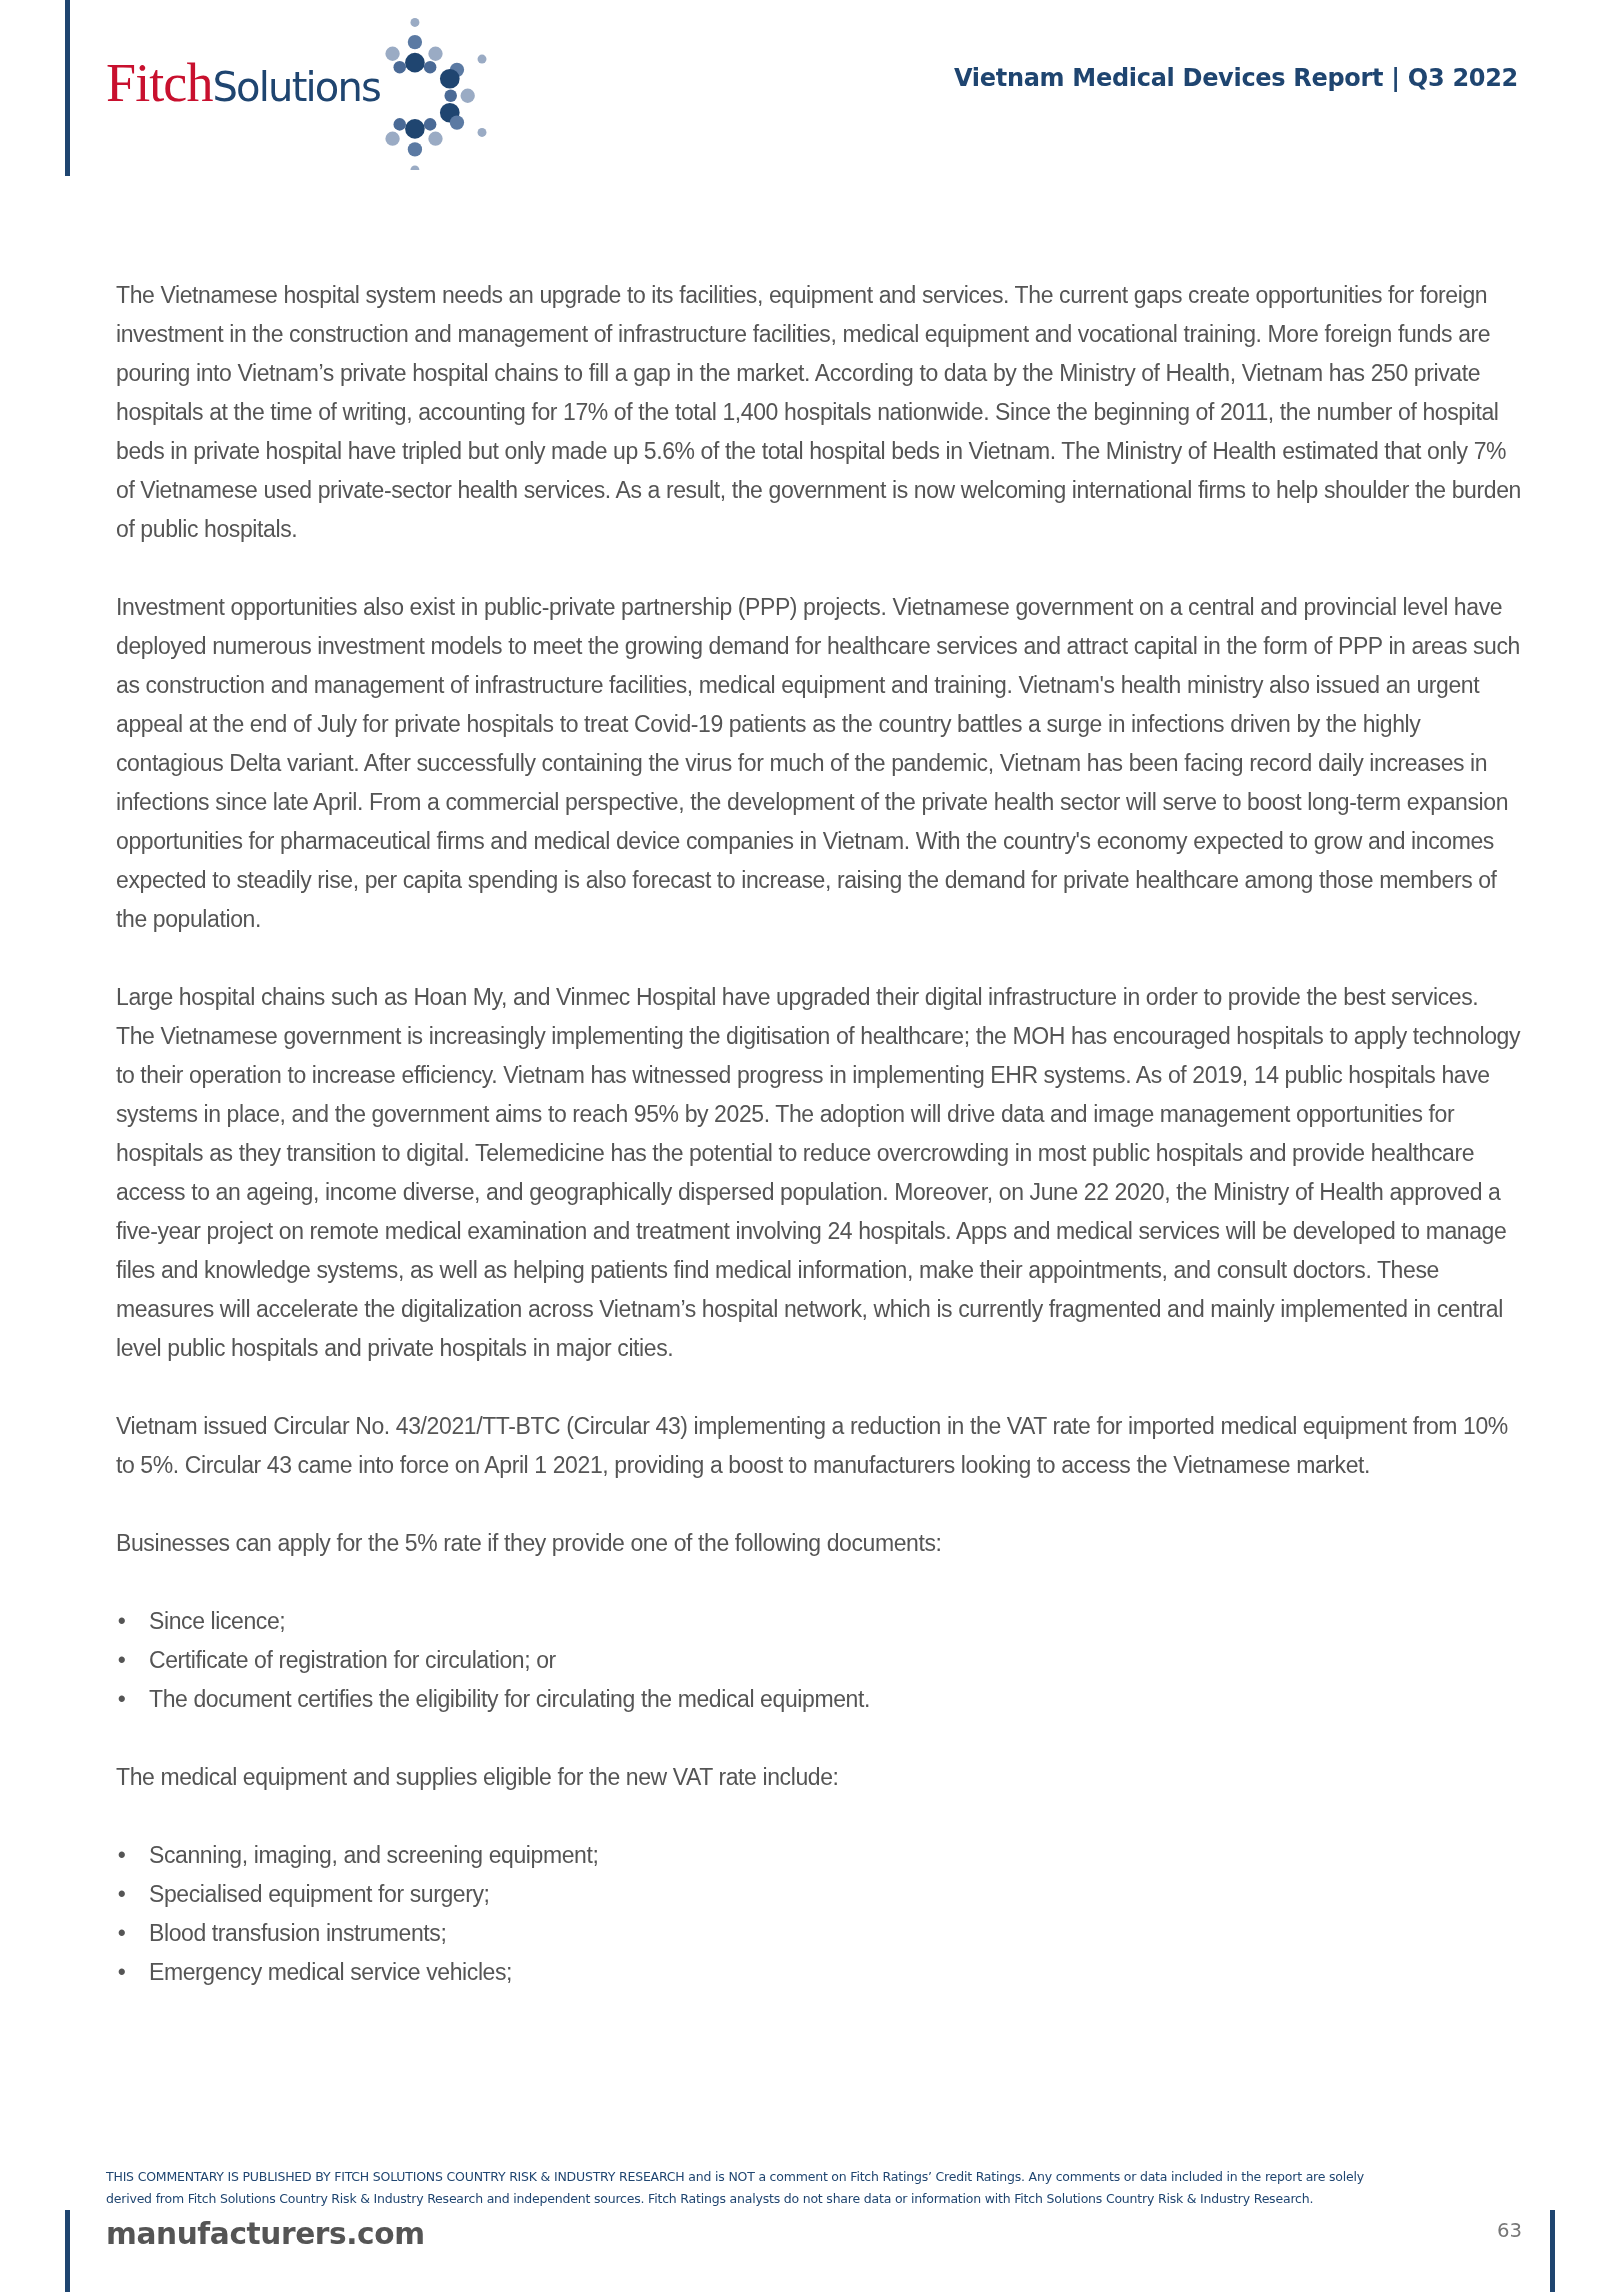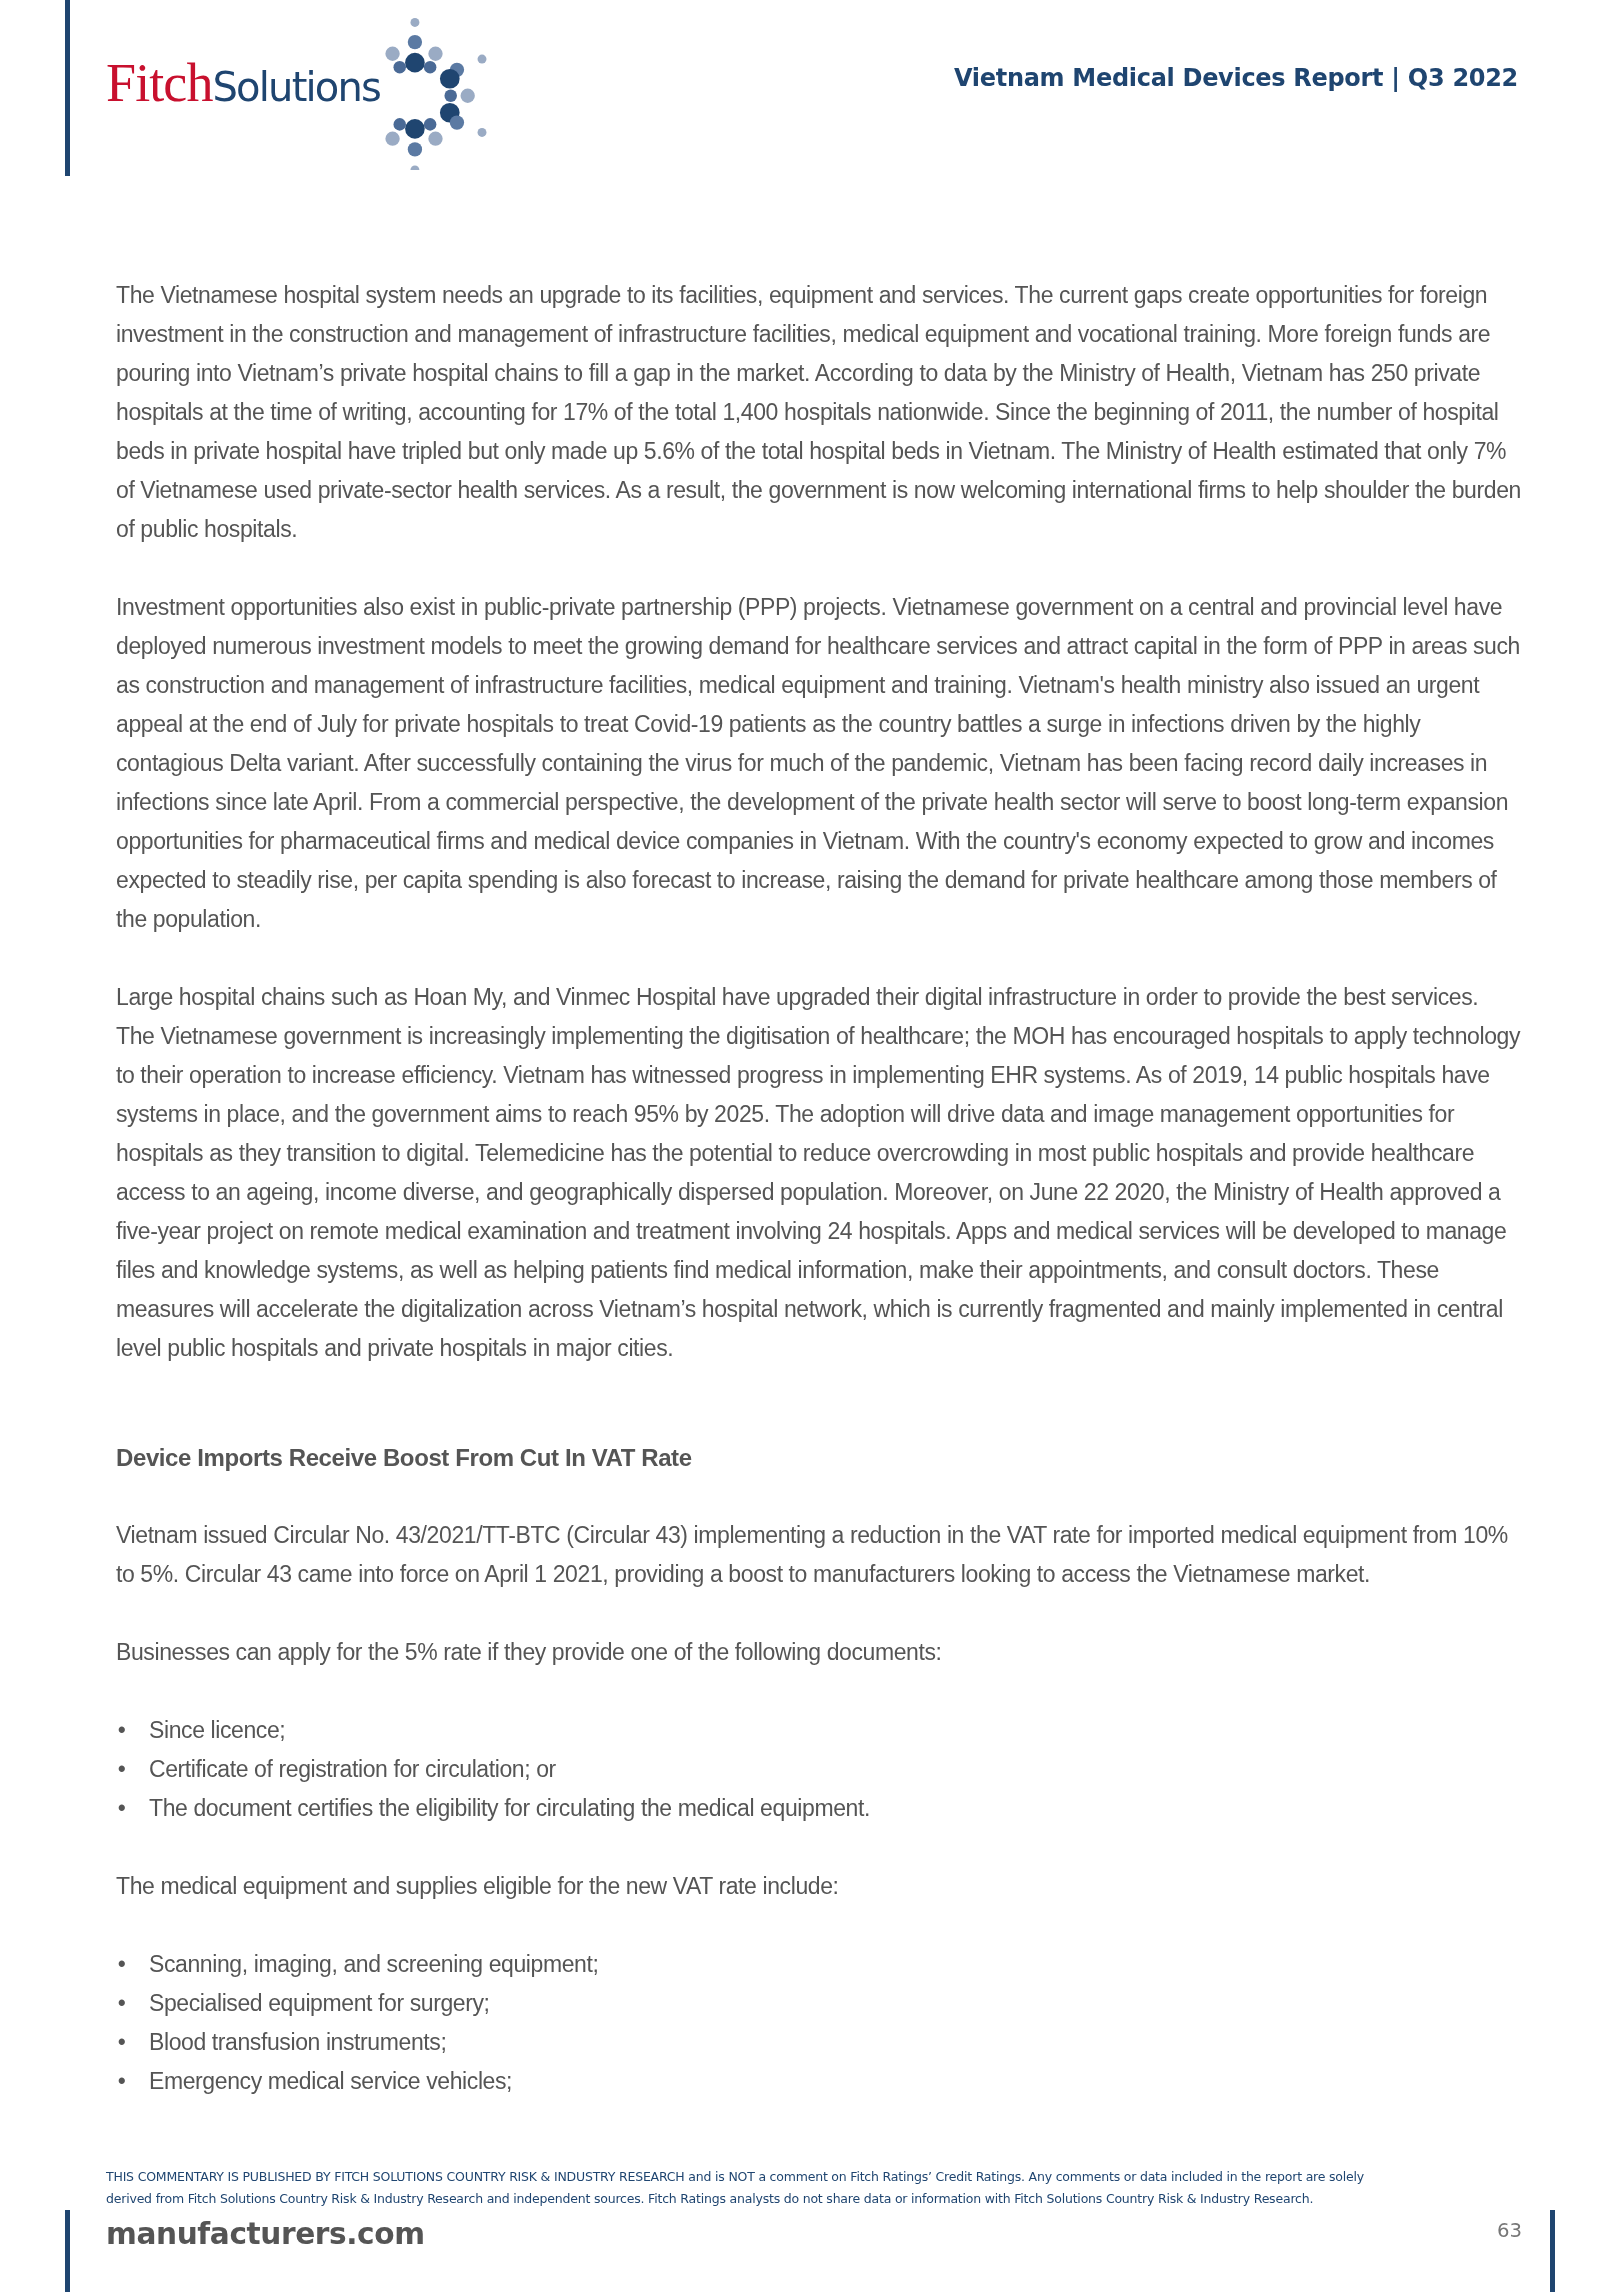--- a/index.html
+++ b/index.html
@@ -65,21 +65,20 @@
   </svg>
 </div>
 
 <div class="header-title">Vietnam Medical Devices Report | Q3 2022</div>
 
 <div class="content">
   <p>The Vietnamese hospital system needs an upgrade to its facilities, equipment and services. The current gaps create opportunities for foreign investment in the construction and management of infrastructure facilities, medical equipment and vocational training. More foreign funds are pouring into Vietnam’s private hospital chains to fill a gap in the market. According to data by the Ministry of Health, Vietnam has 250 private hospitals at the time of writing, accounting for 17% of the total 1,400 hospitals nationwide. Since the beginning of 2011, the number of hospital beds in private hospital have tripled but only made up 5.6% of the total hospital beds in Vietnam. The Ministry of Health estimated that only 7% of Vietnamese used private-sector health services. As a result, the government is now welcoming international firms to help shoulder the burden of public hospitals.</p>
   <p>Investment opportunities also exist in public-private partnership (PPP) projects. Vietnamese government on a central and provincial level have deployed numerous investment models to meet the growing demand for healthcare services and attract capital in the form of PPP in areas such as construction and management of infrastructure facilities, medical equipment and training. Vietnam's health ministry also issued an urgent appeal at the end of July for private hospitals to treat Covid-19 patients as the country battles a surge in infections driven by the highly contagious Delta variant. After successfully containing the virus for much of the pandemic, Vietnam has been facing record daily increases in infections since late April. From a commercial perspective, the development of the private health sector will serve to boost long-term expansion opportunities for pharmaceutical firms and medical device companies in Vietnam. With the country's economy expected to grow and incomes expected to steadily rise, per capita spending is also forecast to increase, raising the demand for private healthcare among those members of the population.</p>
   <p>Large hospital chains such as Hoan My, and Vinmec Hospital have upgraded their digital infrastructure in order to provide the best services. The Vietnamese government is increasingly implementing the digitisation of healthcare; the MOH has encouraged hospitals to apply technology to their operation to increase efficiency. Vietnam has witnessed progress in implementing EHR systems. As of 2019, 14 public hospitals have systems in place, and the government aims to reach 95% by 2025. The adoption will drive data and image management opportunities for hospitals as they transition to digital. Telemedicine has the potential to reduce overcrowding in most public hospitals and provide healthcare access to an ageing, income diverse, and geographically dispersed population. Moreover, on June 22 2020, the Ministry of Health approved a five-year project on remote medical examination and treatment involving 24 hospitals. Apps and medical services will be developed to manage files and knowledge systems, as well as helping patients find medical information, make their appointments, and consult doctors. These measures will accelerate the digitalization across Vietnam’s hospital network, which is currently fragmented and mainly implemented in central level public hospitals and private hospitals in major cities.</p>
 
-  <h2>Device Imports Receive Boost From Cut In VAT Rate</h2>
   <p>Vietnam issued Circular No. 43/2021/TT-BTC (Circular 43) implementing a reduction in the VAT rate for imported medical equipment from 10% to 5%. Circular 43 came into force on April 1 2021, providing a boost to manufacturers looking to access the Vietnamese market.</p>
   <p>Businesses can apply for the 5% rate if they provide one of the following documents:</p>
 
   <ul>
     <li><span class="bullet">•</span><span>Since licence;</span></li>
     <li><span class="bullet">•</span><span>Certificate of registration for circulation; or</span></li>
     <li><span class="bullet">•</span><span>The document certifies the eligibility for circulating the medical equipment.</span></li>
   </ul>
 
   <p>The medical equipment and supplies eligible for the new VAT rate include:</p>

